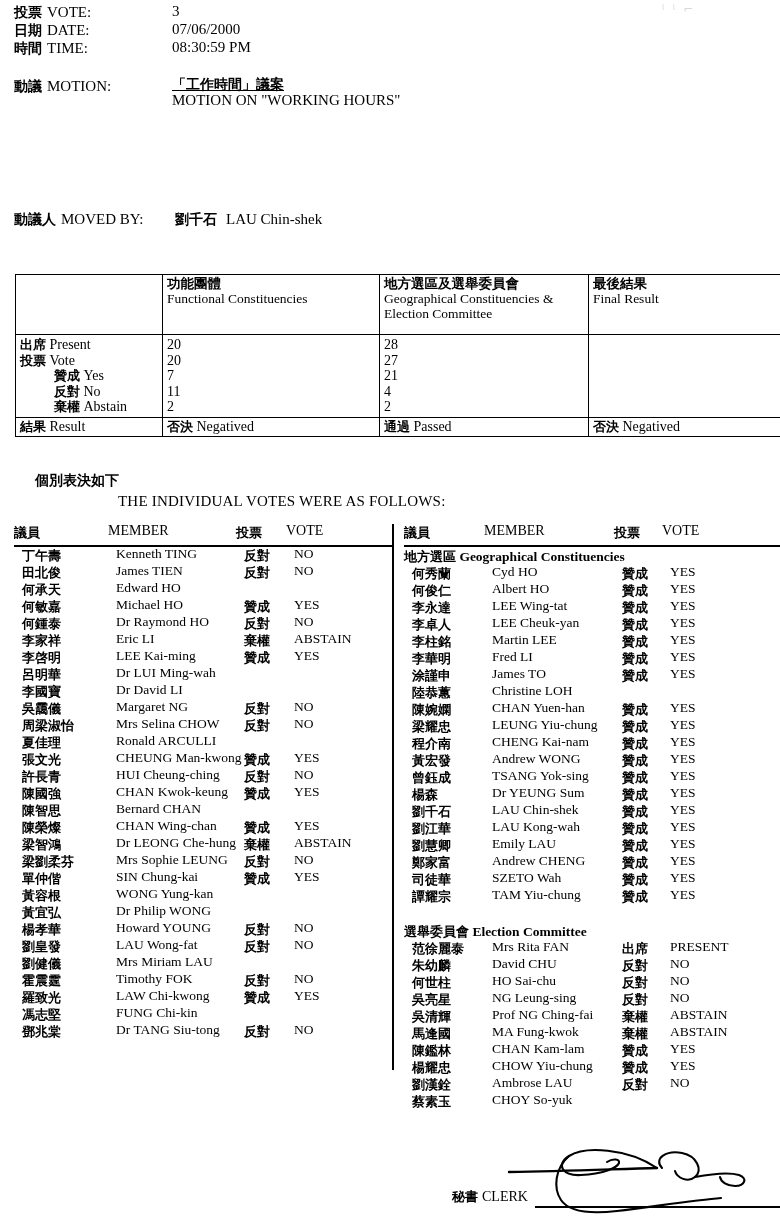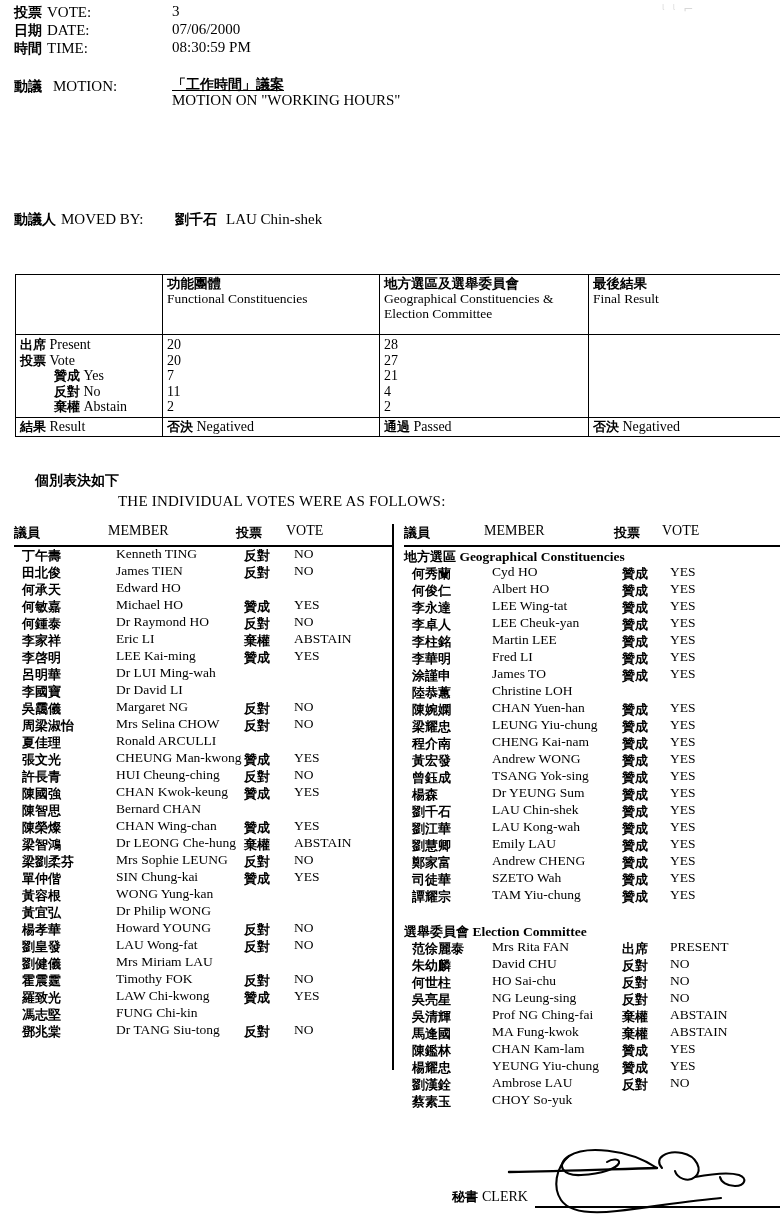--- a/index.html
+++ b/index.html
@@ -150,21 +150,21 @@
     <span class="zh">日期</span><span class="en">DATE:</span>
   </div>
   <div class="hdr-value en" style="top:21px;font-size:15px;">07/06/2000</div>
 
   <div class="hdr-label" style="top:39px;">
     <span class="zh">時間</span><span class="en">TIME:</span>
   </div>
   <div class="hdr-value en" style="top:39px;font-size:15px;">08:30:59 PM</div>
 
   <div class="motion-label">
-    <span class="zh" style="font-size:14px;margin-right:11px;">動議</span><span class="en">MOTION:</span>
+    <span class="zh" style="font-size:14px;margin-right:5px;">動議</span><span class="en">MOTION:</span>
   </div>
   <div class="motion-v1 zh" style="font-size:14px;text-decoration:underline;">「工作時間」議案</div>
   <div class="motion-v2 en">MOTION ON "WORKING HOURS"</div>
 
   <div class="moved-label">
     <span class="zh" style="font-size:14px;margin-right:5px;">動議人</span><span class="en">MOVED BY:</span>
   </div>
   <div class="moved-value">
     <span class="zh" style="font-size:14px;margin-right:9px;">劉千石</span><span class="en">LAU Chin-shek</span>
   </div>
@@ -603,21 +603,21 @@
           <span class="v-en en">ABSTAIN</span>
         </div>
         <div class="vrow">
           <span class="n-zh zh">陳鑑林</span>
           <span class="n-en en">CHAN Kam-lam</span>
           <span class="v-zh zh">贊成</span>
           <span class="v-en en">YES</span>
         </div>
         <div class="vrow">
           <span class="n-zh zh">楊耀忠</span>
-          <span class="n-en en">YEUNG Yiu-chung</span>
+          <span class="n-en en">CHOW Yiu-chung</span>
           <span class="v-zh zh">贊成</span>
           <span class="v-en en">YES</span>
         </div>
         <div class="vrow">
           <span class="n-zh zh">劉漢銓</span>
           <span class="n-en en">Ambrose LAU</span>
           <span class="v-zh zh">反對</span>
           <span class="v-en en">NO</span>
         </div>
         <div class="vrow">

